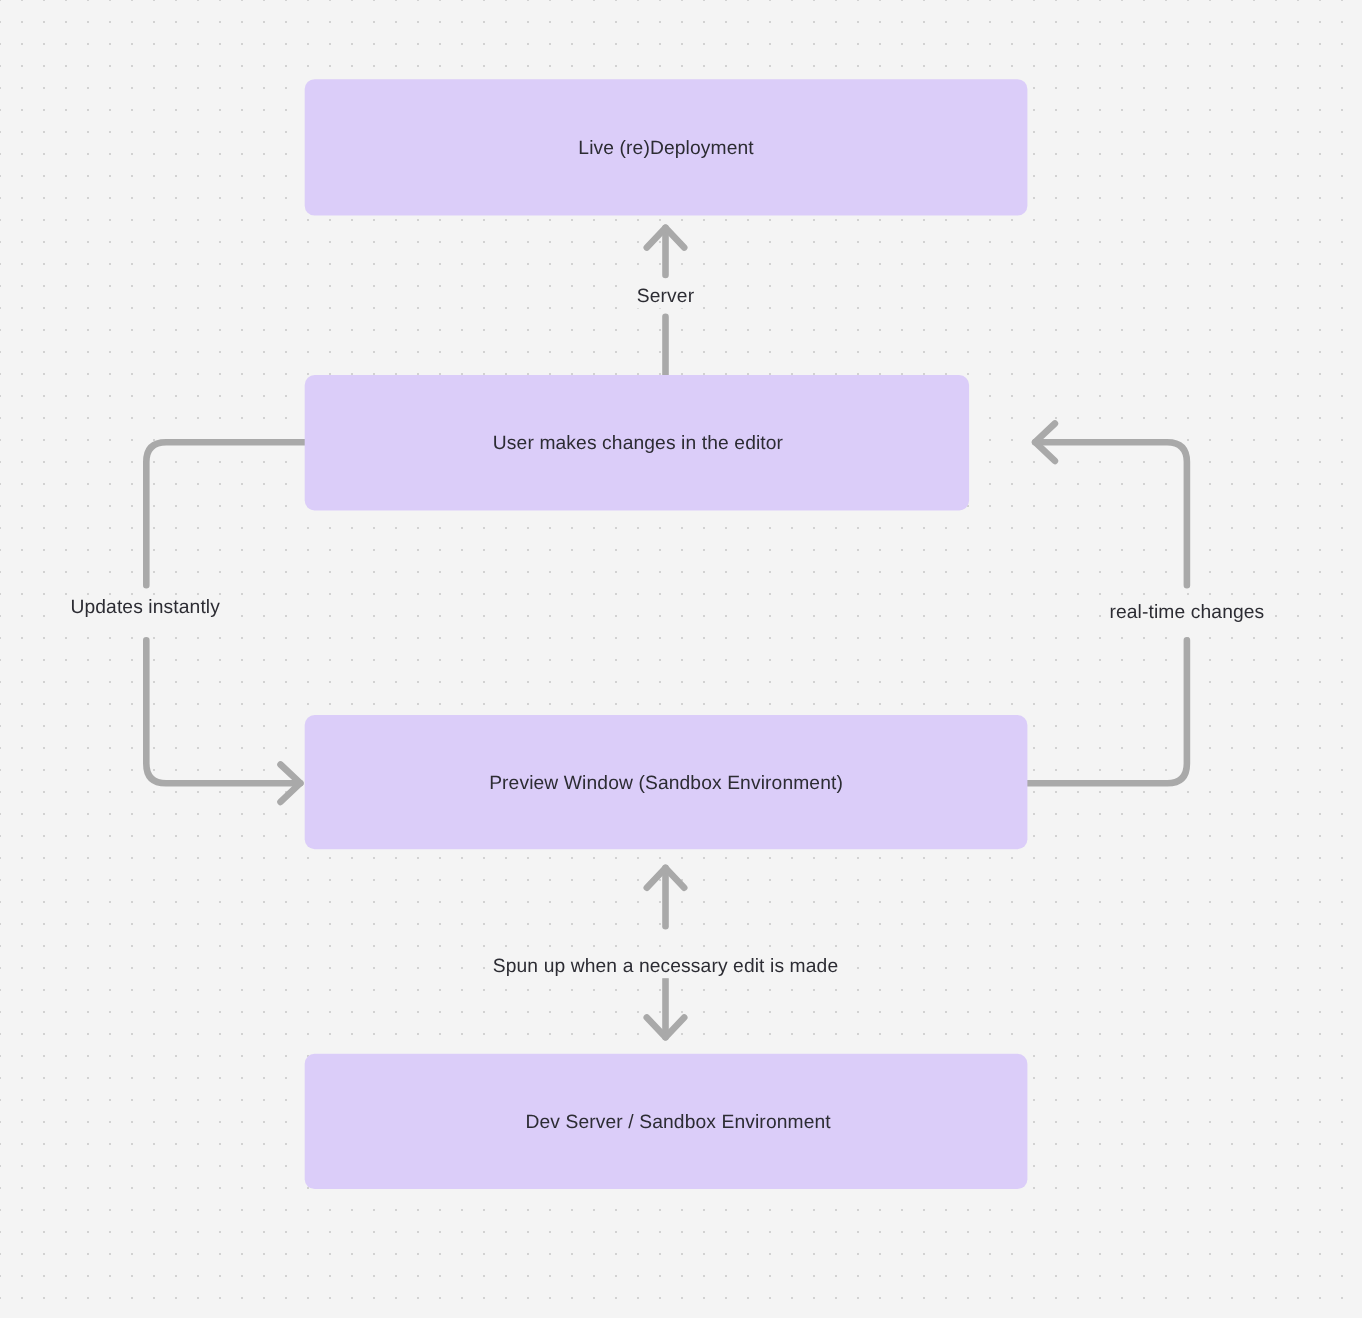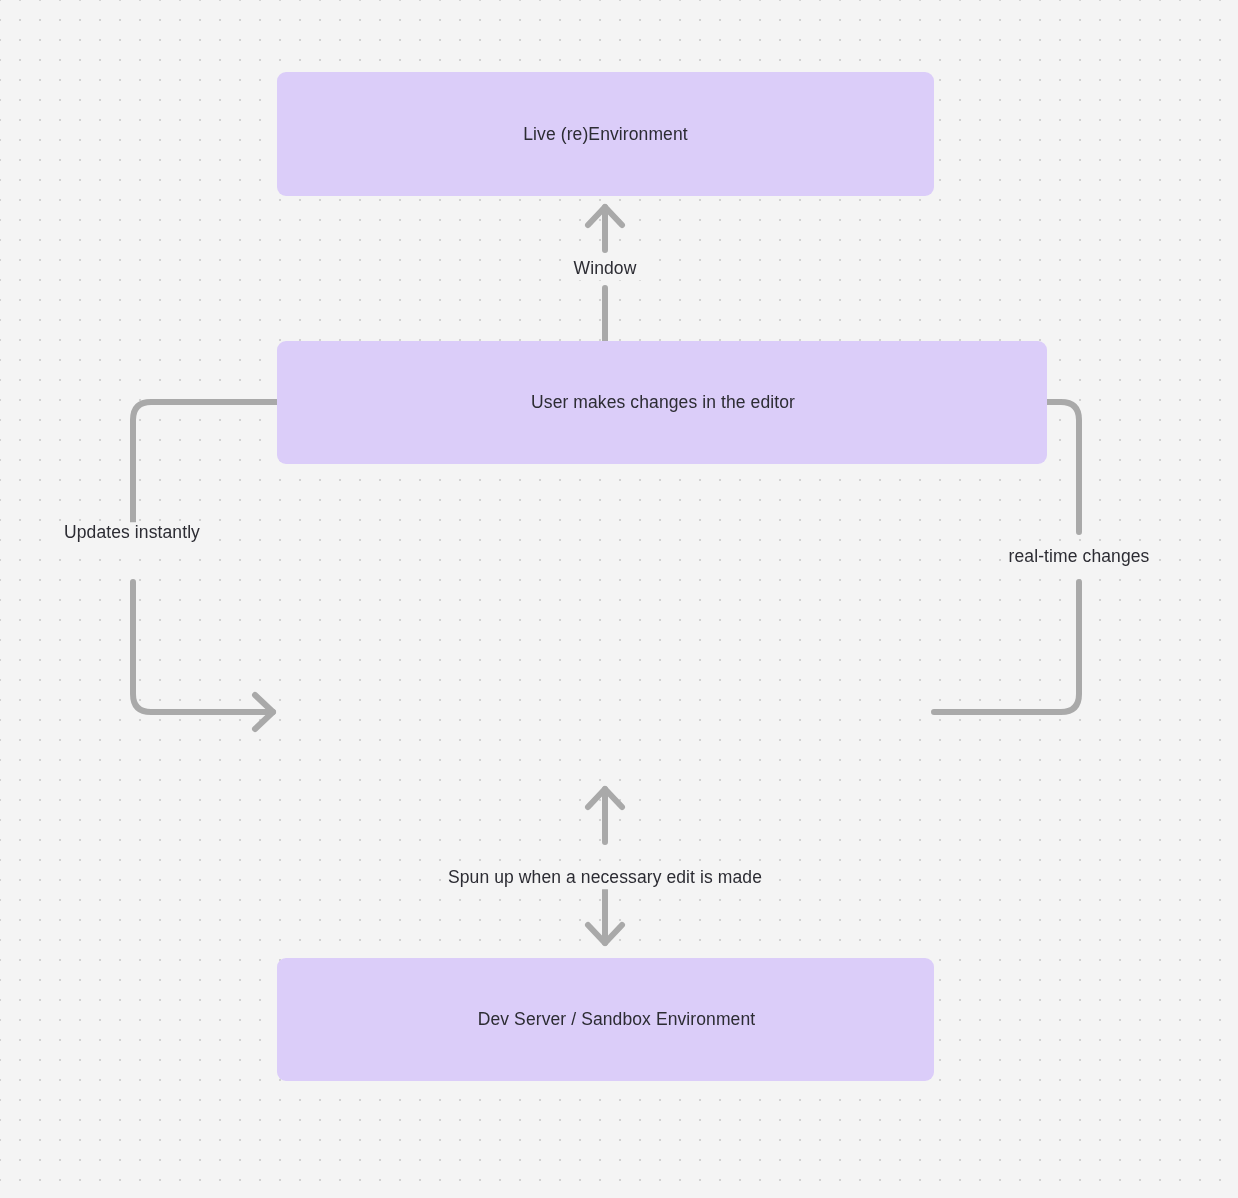--- a/index.html
+++ b/index.html
@@ -94,33 +94,36 @@
         <path d="M 605 842 L 605 789"></path>
         <path d="M 588 807 L 605 789 L 622 807"></path>
         <path d="M 605 890 L 605 943"></path>
         <path d="M 588 925 L 605 943 L 622 925"></path>
       </g>
 
     </g>
   </svg>
 
   <div class="node" style="left:277px; top:72px; width:657px; height:124px;">
-    <span>Live (re)Environment</span>
+    <span>Live (re)Deployment</span>
   </div>
 
-  <div class="node" style="left:277px; top:341px; width:770px; height:123px;padding-left:16px;">
+  <div class="node" style="left:277px; top:341px; width:604px; height:123px;padding-left:16px;">
     <span>User makes changes in the editor</span>
   </div>
 
+  <div class="node" style="left:277px; top:650px; width:657px; height:122px;">
+    <span>Preview Window (Sandbox Environment)</span>
+  </div>
 
   <div class="node" style="left:277px; top:958px; width:657px; height:123px;padding-left:36px;">
     <span>Dev Server / Sandbox Environment</span>
   </div>
 
-  <div class="edge-label" style="left:605px; top:269px;">Window</div>
+  <div class="edge-label" style="left:605px; top:269px;">Server</div>
 
-  <div class="edge-label" style="left:132px; top:533px;">Updates instantly</div>
+  <div class="edge-label" style="left:132px; top:552px;">Updates instantly</div>
 
   <div class="edge-label" style="left:1079px; top:557px;">real-time changes</div>
 
   <div class="edge-label" style="left:605px; top:866px;margin-top:12px;">Spun up when a necessary edit is made</div>
 
 </div>
 
 </body></html>

